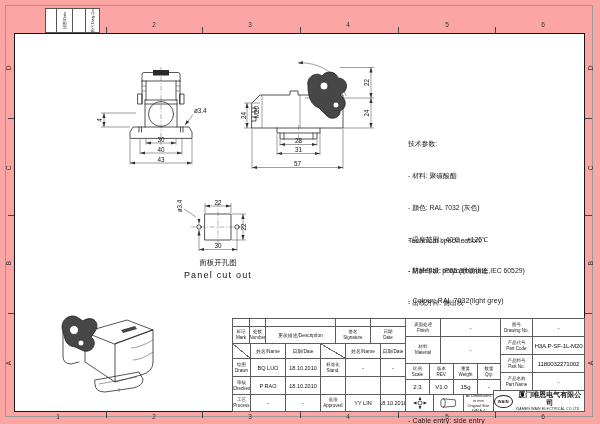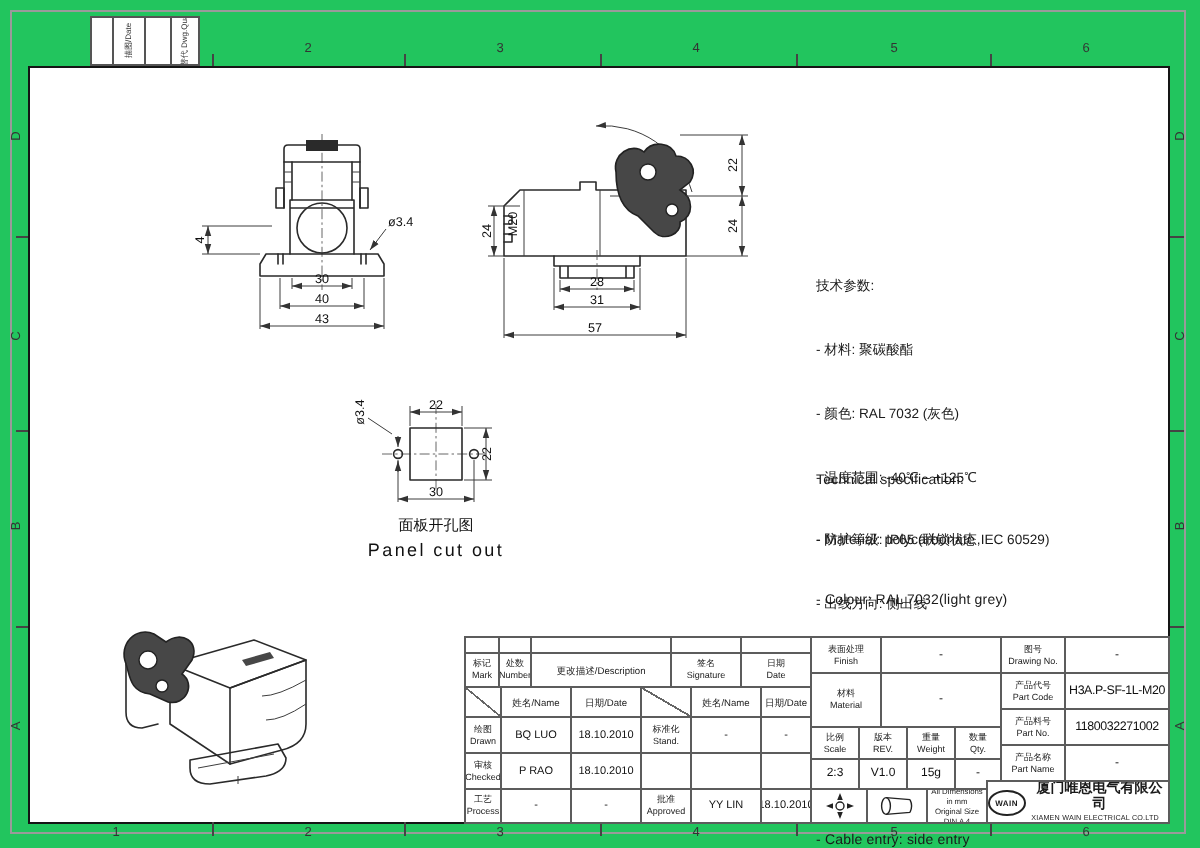--- a/index.html
+++ b/index.html
@@ -1,16 +1,16 @@
 <!DOCTYPE html>
 <html><head>
 <meta charset="utf-8">
 <style>
   html,body{margin:0;padding:0;background:#fff;}
-  #sheet{position:relative;width:600px;height:424px;background:#22c55e;
+  #sheet{position:relative;width:600px;height:424px;background:#fca5a5;
          font-family:"Liberation Sans",sans-serif;color:#1a1a1a;overflow:hidden;}
   .abs{position:absolute;}
   .outer-border{position:absolute;left:5px;top:5px;width:588px;height:412px;border:1px solid #9a9a9a;box-sizing:border-box;}
   .frame{position:absolute;left:14px;top:33px;width:571px;height:379px;border:1.5px solid #151515;box-sizing:border-box;background:#fff;}
   .gridnum{position:absolute;font-size:6.5px;color:#333;width:14px;text-align:center;line-height:8px;}
   .rot{transform:rotate(-90deg);}
   .tick{position:absolute;background:#444;}
   .corner-cell{position:absolute;border:0.8px solid #555;box-sizing:border-box;background:#fff;
                display:flex;align-items:center;justify-content:center;overflow:hidden;}
   .corner-cell span{font-size:4px;color:#333;transform:rotate(-90deg);white-space:nowrap;line-height:1.1;}

